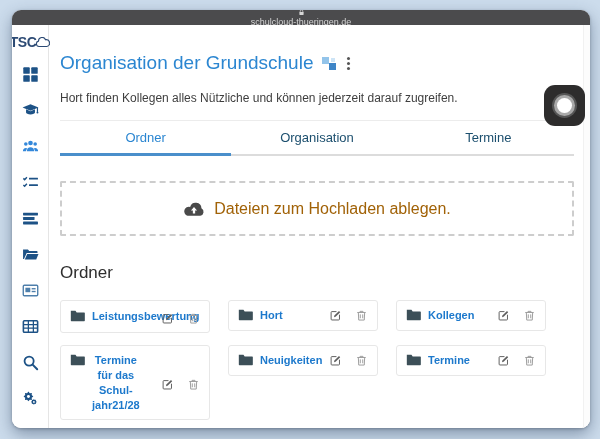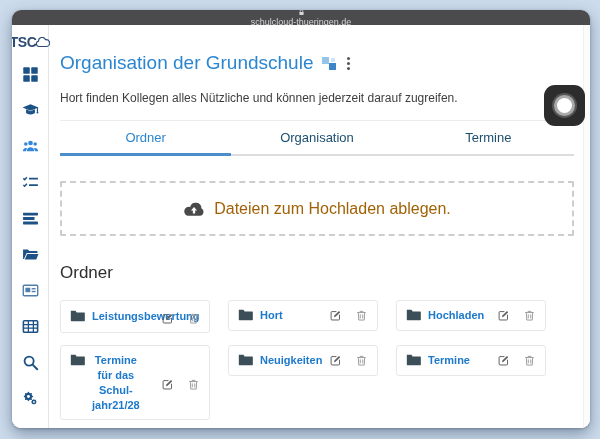--- a/index.html
+++ b/index.html
@@ -294,21 +294,21 @@
               </span>
     </div>
   </div>
           <div class="folder-card" data-name="folder-card">
     <div class="folder-main" data-name="folder-main">
       <span class="f-icon" data-name="folder-icon">
                 <svg viewBox="0 0 16 14" fill="currentColor">
                   <path d="M.8 2h5l1.3 1.7h8.1a.7.7 0 01.7.7v8a.7.7 0 01-.7.7H1.5a.7.7 0 01-.7-.7z"></path>
                 </svg>
               </span>
-      <a class="folder-name" data-name="folder-name-link">Hochladen</a>
+      <a class="folder-name" data-name="folder-name-link">Kollegen</a>
     </div>
     <div class="folder-actions" data-name="folder-actions">
       <span class="act edit" data-name="edit-folder-button">
                 <svg viewBox="0 0 16 16">
                   <path d="M12.9 7v5.5a1 1 0 01-1 1H3.6a1 1 0 01-1-1V4.2a1 1 0 011-1h5.6" fill="none" stroke="currentColor" stroke-width="1.2"></path>
                   <path d="M6.2 10l.4-1.9 5.7-5.7 1.5 1.5-5.7 5.7z" fill="currentColor"></path>
                 </svg>
               </span>
       <span class="act trash" data-name="delete-folder-button">
                 <svg viewBox="0 0 16 16" fill="none" stroke="currentColor" stroke-width="1.2">

